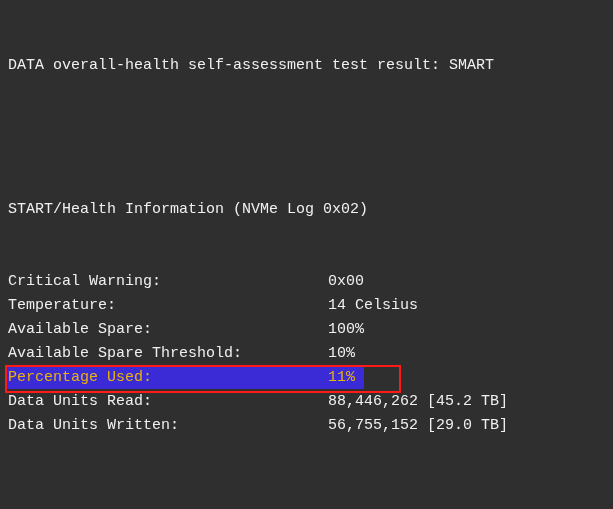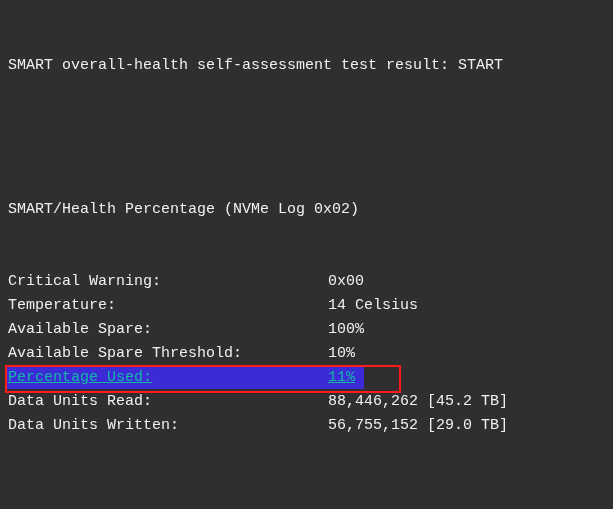--- a/index.html
+++ b/index.html
@@ -38,34 +38,33 @@
     position: absolute;
     left: -1px;
     top: 1px;
     height: 22px;
     background: #3b2bd6;
     z-index: 0;
   }
   .highlight-text {
     position: relative;
     z-index: 1;
-    color: #14b8a6;
-    text-decoration: underline;
+    color: #eab308;
   }
   .redbox {
     position: absolute;
     border: 2px solid #ff1a1a;
     top: -1px;
     left: -3px;
     height: 24px;
     z-index: 2;
     pointer-events: none;
   }
 </style>
 </head>
 <body>
 
 <div class="terminal">
-  <div><span>SMART overall-health self-assessment test result: </span><span>START</span></div>
+  <div><span>DATA overall-health self-assessment test result: </span><span>SMART</span></div>
   <div>&nbsp;</div>
-  <div>SMART/Health Percentage (NVMe Log 0x02)</div>
+  <div>START/Health Information (NVMe Log 0x02)</div>
   <div id="rows-container"><div class="row"><span class="label">Critical Warning:</span><span class="value">0x00</span></div><div class="row"><span class="label">Temperature:</span><span class="value">14 Celsius</span></div><div class="row"><span class="label">Available Spare:</span><span class="value">100%</span></div><div class="row"><span class="label">Available Spare Threshold:</span><span class="value">10%</span></div><div class="highlight-wrap"><div class="highlight-bg" style="width: 357px;"></div><div class="redbox" style="width: 392px;"></div><div class="row highlight-text"><span class="label">Percentage Used:</span><span class="value">11%</span></div></div><div class="row"><span class="label">Data Units Read:</span><span class="value">88,446,262 [45.2 TB]</span></div><div class="row"><span class="label">Data Units Written:</span><span class="value">56,755,152 [29.0 TB]</span></div></div>
 </div>
 
 </body></html>

